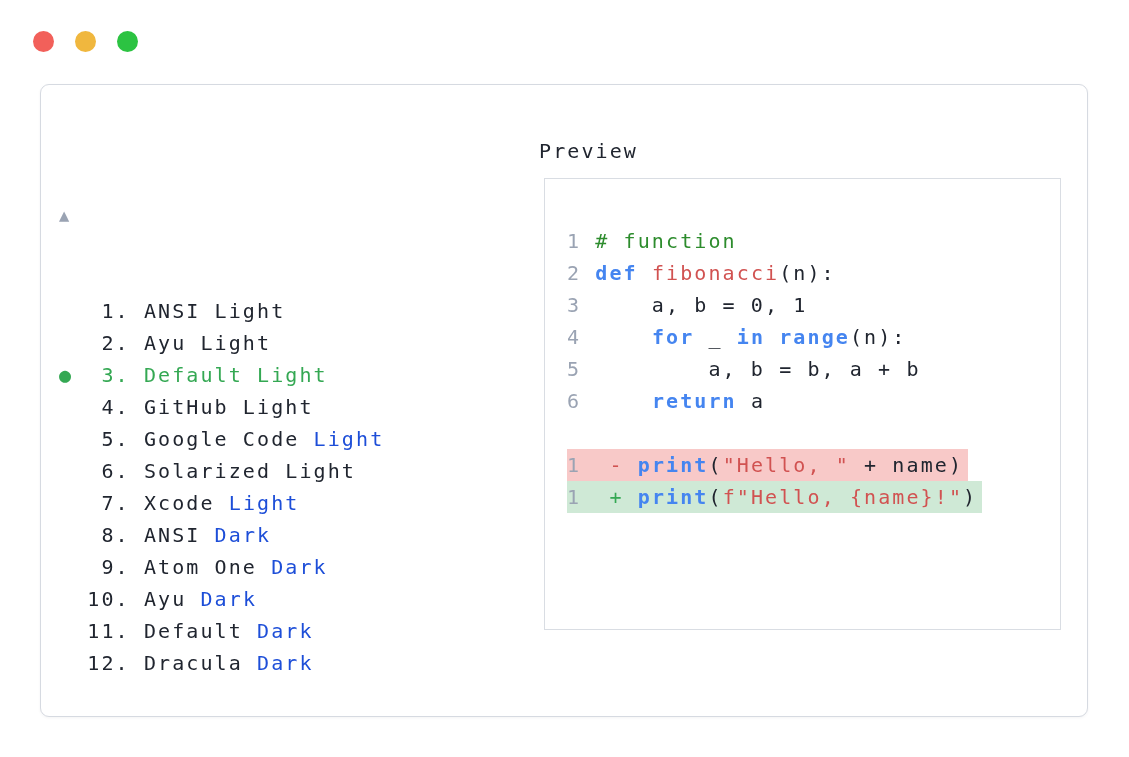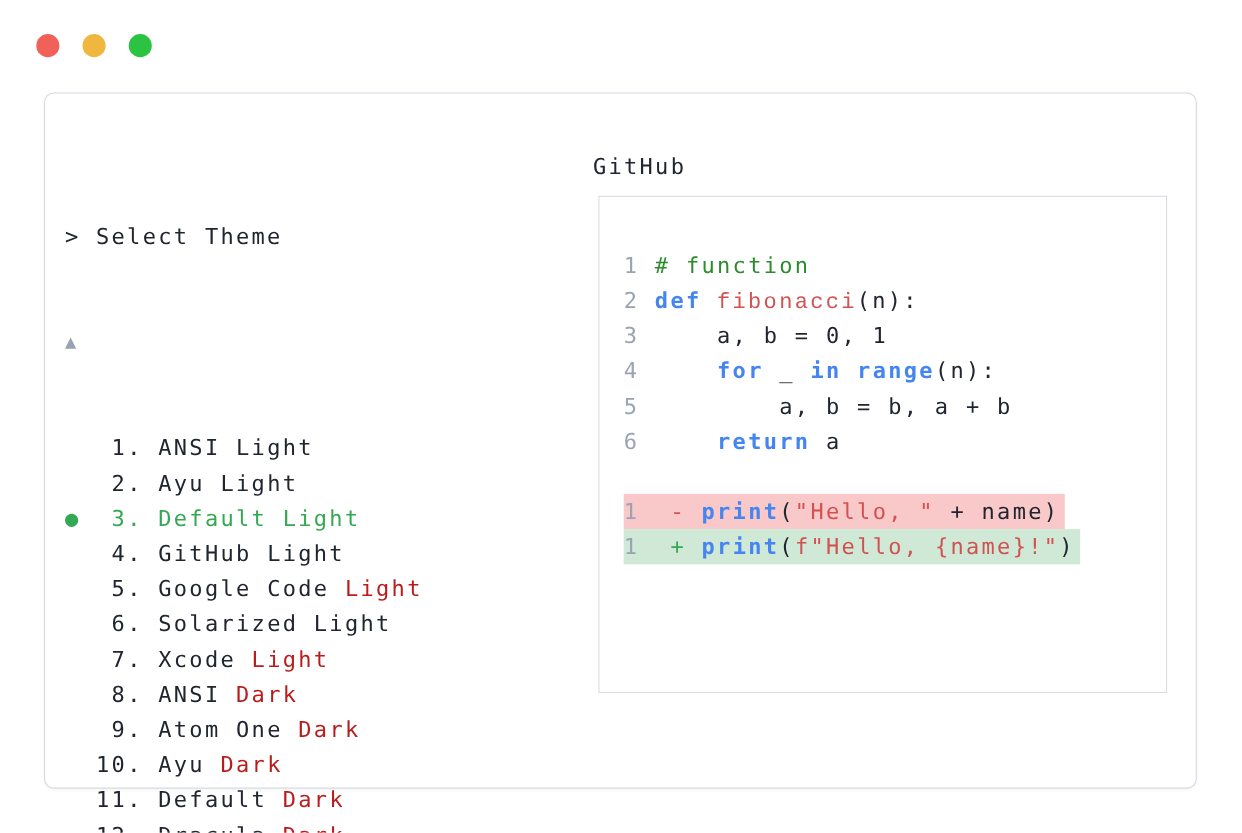--- a/index.html
+++ b/index.html
@@ -19,58 +19,57 @@
   }
   .mono{font-size:20px;letter-spacing:2.1px;line-height:32px;white-space:pre;color:#20252f;}
   
   .left-col{position:absolute;left:18px;top:50px;}
   .prompt{height:32px;}
   .scroll-ind{height:32px;}
   .scroll-ind.up{color:#9aa3b3;font-size:17px;}
   .theme-item{height:32px;cursor:pointer;}
   .theme-item .num{color:#20252f;}
   .seg-normal{color:#20252f;margin-top:32px;}
-  .seg-dim{color:#b91c1c;}
+  .seg-dim{color:#1d4ed8;}
   .theme-item.selected, .theme-item.selected .num,
   .theme-item.selected .seg-normal, .theme-item.selected .bullet{color:#34a853;}
   
   .preview-label{position:absolute;left:498px;top:50px;height:32px;}
   .preview-box{
     position:absolute;left:503px;top:93px;width:517px;height:452px;
     border:1.5px solid #d9dde3;background:#ffffff;box-sizing:border-box;overflow:hidden;
   }
   .code{padding:46px 0 0 22px;}
   .code-line{height:32px;}
   .code-line .lnum{color:#9aa3b3;}
   .tok-plain{color:#20252f;}
   .tok-comment{color:#2d8c2d;}
   .tok-kw{color:#4585f0;font-weight:bold;}
-  .tok-fn{color:#d15251;font-family:Liberation Mono, monospace;}
+  .tok-fn{color:#d15251;}
   .tok-str{color:#d15251;}
   .tok-add{color:#34a853;}
   .code-line.diff-del{background:#f8c9c8;width:fit-content;padding-right:5px;}
   .code-line.diff-add{background:#cfe9d6;width:fit-content;padding-right:5px;}
 </style>
 </head>
 <body>
 
 <div class="traffic">
   <div class="dot" style="background: rgb(242, 96, 90);"></div>
   <div class="dot" style="background: rgb(240, 183, 62);"></div>
   <div class="dot" style="background: rgb(44, 195, 66);"></div>
 </div>
 
 <div class="panel">
 
   <div class="left-col mono">
-    <div class="prompt">&gt; Select Theme</div>
     <div class="scroll-ind up">▲</div>
     <div><div class="theme-item"><span class="bullet">  </span><span class="num"> 1. </span><span class="seg-normal">ANSI Light</span></div><div class="theme-item"><span class="bullet">  </span><span class="num"> 2. </span><span class="seg-normal">Ayu Light</span></div><div class="theme-item selected"><span class="bullet">● </span><span class="num"> 3. </span><span class="seg-normal">Default Light</span></div><div class="theme-item"><span class="bullet">  </span><span class="num"> 4. </span><span class="seg-normal">GitHub Light</span></div><div class="theme-item"><span class="bullet">  </span><span class="num"> 5. </span><span class="seg-normal">Google Code </span><span class="seg-dim">Light</span></div><div class="theme-item"><span class="bullet">  </span><span class="num"> 6. </span><span class="seg-normal">Solarized Light</span></div><div class="theme-item"><span class="bullet">  </span><span class="num"> 7. </span><span class="seg-normal">Xcode </span><span class="seg-dim">Light</span></div><div class="theme-item"><span class="bullet">  </span><span class="num"> 8. </span><span class="seg-normal">ANSI </span><span class="seg-dim">Dark</span></div><div class="theme-item"><span class="bullet">  </span><span class="num"> 9. </span><span class="seg-normal">Atom One </span><span class="seg-dim">Dark</span></div><div class="theme-item"><span class="bullet">  </span><span class="num">10. </span><span class="seg-normal">Ayu </span><span class="seg-dim">Dark</span></div><div class="theme-item"><span class="bullet">  </span><span class="num">11. </span><span class="seg-normal">Default </span><span class="seg-dim">Dark</span></div><div class="theme-item"><span class="bullet">  </span><span class="num">12. </span><span class="seg-normal">Dracula </span><span class="seg-dim">Dark</span></div></div>
     
     
   </div>
 
-  <div class="preview-label mono">GitHub</div>
+  <div class="preview-label mono">Preview</div>
   <div class="preview-box">
     <div class="code mono"><div class="code-line"><span class="lnum">1 </span><span class="tok-comment"># function</span></div><div class="code-line"><span class="lnum">2 </span><span class="tok-kw">def</span><span class="tok-plain"> </span><span class="tok-fn">fibonacci</span><span class="tok-plain">(n):</span></div><div class="code-line"><span class="lnum">3 </span><span class="tok-plain">    a, b = 0, 1</span></div><div class="code-line"><span class="lnum">4 </span><span class="tok-plain">    </span><span class="tok-kw">for</span><span class="tok-plain"> _ </span><span class="tok-kw">in</span><span class="tok-plain"> </span><span class="tok-kw">range</span><span class="tok-plain">(n):</span></div><div class="code-line"><span class="lnum">5 </span><span class="tok-plain">        a, b = b, a + b</span></div><div class="code-line"><span class="lnum">6 </span><span class="tok-plain">    </span><span class="tok-kw">return</span><span class="tok-plain"> a</span></div><div class="code-line"></div><div class="code-line diff-del"><span class="lnum">1 </span><span class="tok-plain"> </span><span class="tok-fn">-</span><span class="tok-plain"> </span><span class="tok-kw">print</span><span class="tok-plain">(</span><span class="tok-str">"Hello, "</span><span class="tok-plain"> + name)</span></div><div class="code-line diff-add"><span class="lnum">1 </span><span class="tok-plain"> </span><span class="tok-add">+</span><span class="tok-plain"> </span><span class="tok-kw">print</span><span class="tok-plain">(</span><span class="tok-str">f"Hello, {name}!"</span><span class="tok-plain">)</span></div></div>
   </div>
 
 </div>
 
 </body></html>

